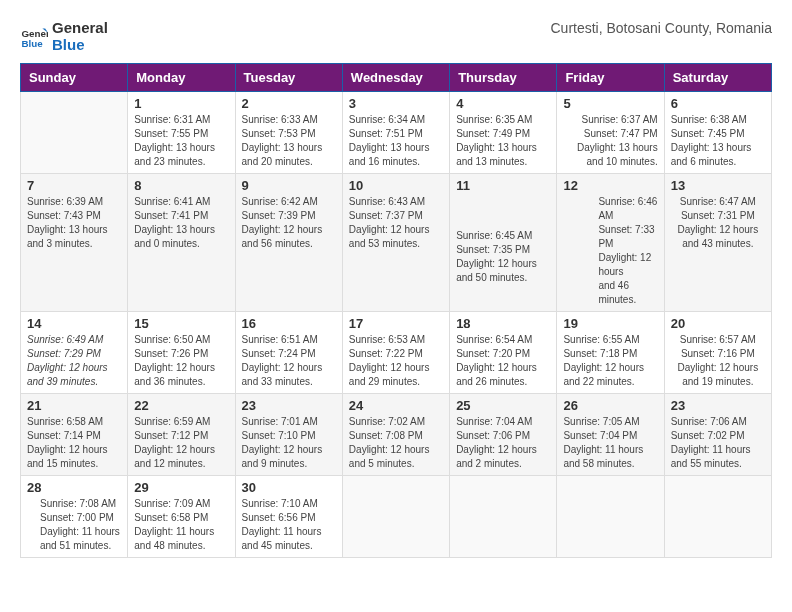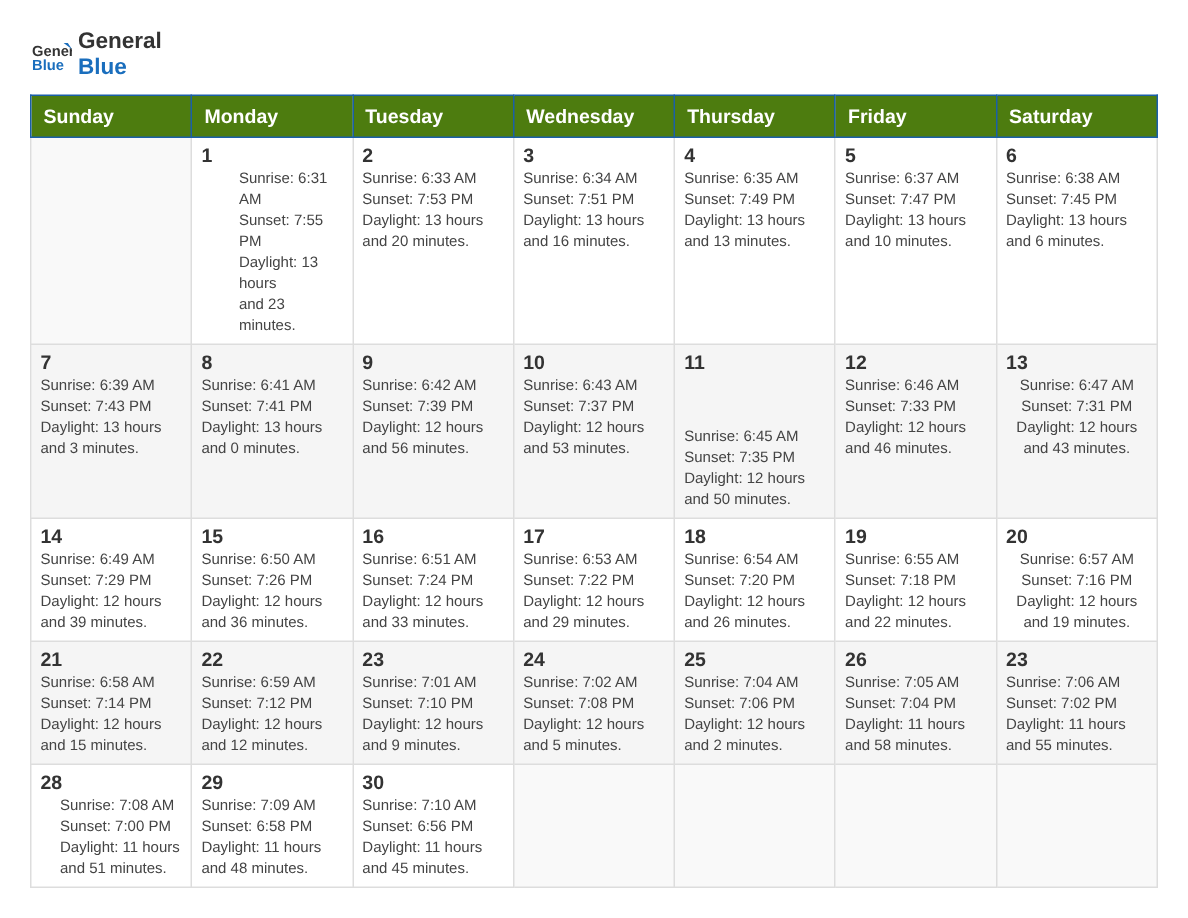--- a/index.html
+++ b/index.html
@@ -36,21 +36,21 @@
     .location-title {
       font-size: 14px;
       color: #555;
     }
     .calendar {
       width: 100%;
       border-collapse: collapse;
       border: 1px solid #ccc;
     }
     .calendar th {
-      background-color: #4d7c0f;
+      background-color: #701a75;
       color: #fff;
       font-size: 13px;
       font-weight: bold;
       padding: 6px 8px;
       text-align: left;
       border: 1px solid #1a5fa8;
     }
     .calendar td {
       vertical-align: top;
       padding: 4px 6px;
@@ -92,41 +92,42 @@
     <div>
       <div style="font-size:15px;font-weight:bold;line-height:1.1;">
         <span style="color:#333">General</span>
       </div>
       <div style="font-size:15px;font-weight:bold;line-height:1.1;">
         <span style="color:#1a6ebd">Blue</span>
       </div>
     </div>
   </div>
   <div class="title-section">
+    <div class="location-title">Curtesti, Botosani County, Romania</div>
   </div>
 </div>
 
 <table class="calendar">
   <thead>
     <tr>
     <th>Sunday</th>
         <th>Monday</th>
         <th>Tuesday</th>
         <th>Wednesday</th>
         <th>Thursday</th>
         <th>Friday</th>
         <th>Saturday</th>
       </tr>
   </thead>
   <tbody id="calendar-body">
   <tr>
         <td class="empty"></td>
         <td>
           <span class="day-number">1</span>
-          <div class="day-info" style="white-space: pre-line; margin-left: 25px;">Sunrise: 6:31 AM
+          <div class="day-info" style="white-space: pre-line;">Sunrise: 6:31 AM
 Sunset: 7:55 PM
 Daylight: 13 hours
 and 23 minutes.</div>
         </td>
         <td>
           <span class="day-number">2</span>
           <div class="day-info" style="white-space: pre-line;">Sunrise: 6:33 AM
 Sunset: 7:53 PM
 Daylight: 13 hours
 and 20 minutes.</div>
@@ -140,21 +141,21 @@
         </td>
         <td>
           <span class="day-number">4</span>
           <div class="day-info" style="white-space: pre-line;">Sunrise: 6:35 AM
 Sunset: 7:49 PM
 Daylight: 13 hours
 and 13 minutes.</div>
         </td>
         <td>
           <span class="day-number">5</span>
-          <div class="day-info" style="white-space: pre-line;">Sunrise: 6:37 AM
+          <div class="day-info" style="white-space: pre-line; text-align: right;">Sunrise: 6:37 AM
 Sunset: 7:47 PM
 Daylight: 13 hours
 and 10 minutes.</div>
         </td>
         <td>
           <span class="day-number">6</span>
           <div class="day-info" style="white-space: pre-line;">Sunrise: 6:38 AM
 Sunset: 7:45 PM
 Daylight: 13 hours
 and 6 minutes.</div>
@@ -191,37 +192,37 @@
         </td>
         <td>
           <span class="day-number">11</span>
           <div class="day-info" style="white-space: pre-line; margin-top: 36px;">Sunrise: 6:45 AM
 Sunset: 7:35 PM
 Daylight: 12 hours
 and 50 minutes.</div>
         </td>
         <td>
           <span class="day-number">12</span>
-          <div class="day-info" style="white-space: pre-line;">Sunrise: 6:46 AM
+          <div class="day-info" style="white-space: pre-line; margin-left: 35px;">Sunrise: 6:46 AM
 Sunset: 7:33 PM
 Daylight: 12 hours
 and 46 minutes.</div>
         </td>
         <td>
           <span class="day-number">13</span>
           <div class="day-info" style="white-space: pre-line; text-align: center;">Sunrise: 6:47 AM
 Sunset: 7:31 PM
 Daylight: 12 hours
 and 43 minutes.</div>
         </td>
       </tr>
       <tr>
         <td>
           <span class="day-number">14</span>
-          <div class="day-info" style="white-space: pre-line;">Sunrise: 6:49 AM
+          <div class="day-info" style="white-space: pre-line; font-style: italic;">Sunrise: 6:49 AM
 Sunset: 7:29 PM
 Daylight: 12 hours
 and 39 minutes.</div>
         </td>
         <td>
           <span class="day-number">15</span>
           <div class="day-info" style="white-space: pre-line;">Sunrise: 6:50 AM
 Sunset: 7:26 PM
 Daylight: 12 hours
 and 36 minutes.</div>

